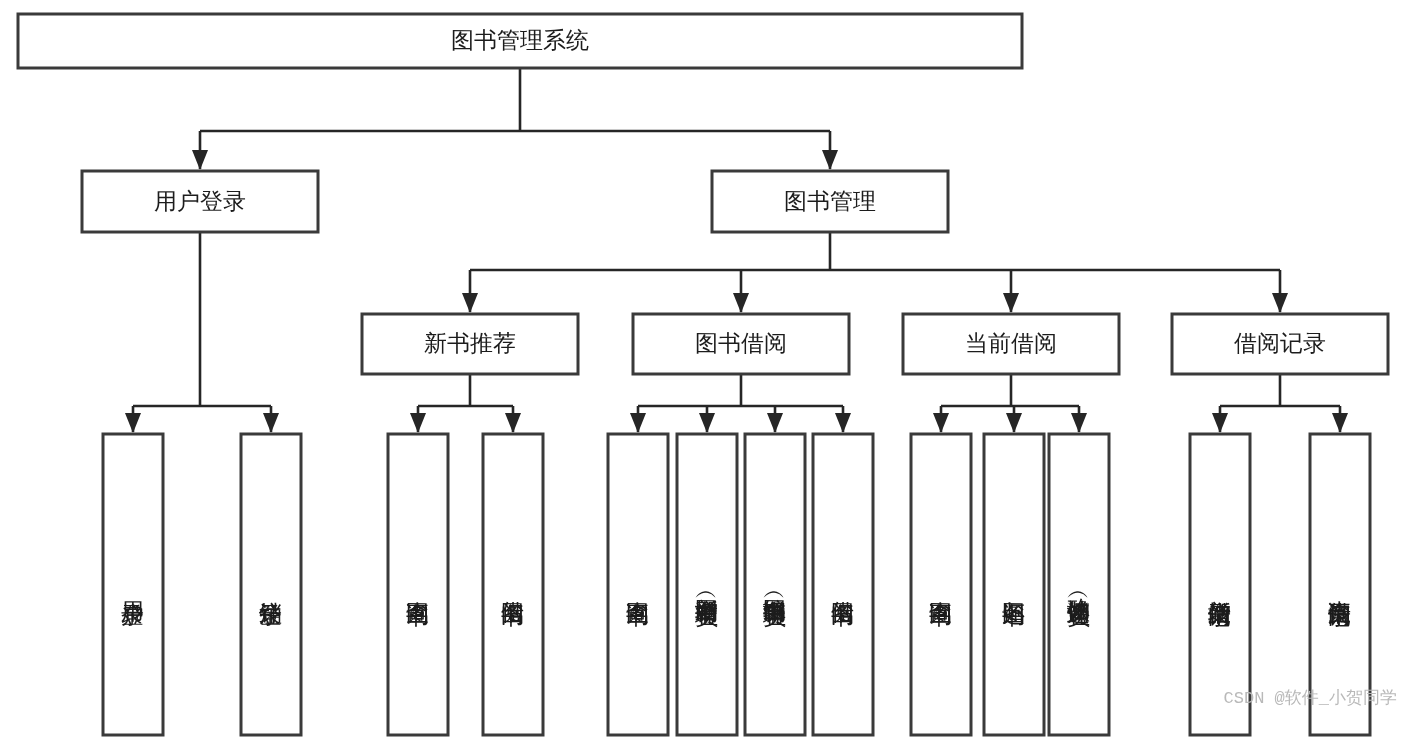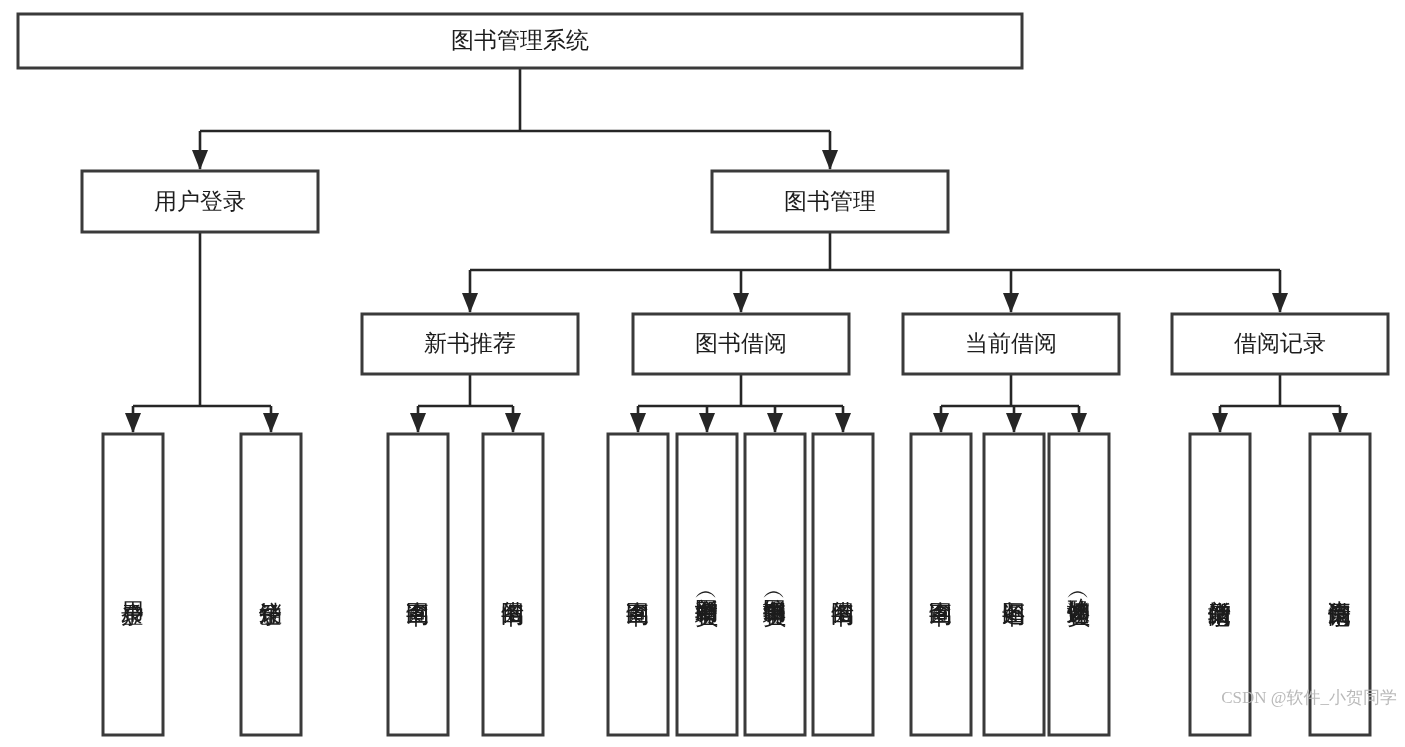--- a/index.html
+++ b/index.html
@@ -61,21 +61,21 @@
     line-height: 1.05;
     color: #1c1c1c;
     letter-spacing: 1px;
     white-space: nowrap;
     pointer-events: none;
   }
   .watermark {
     position: absolute;
     right: 8px;
     bottom: 4px;
-    font-family: Liberation Serif, serif;
+    font-family: Liberation Mono, monospace;
     font-size: 17px;
     color: #b9b9b9;
     white-space: nowrap;
   }
 </style>
 </head>
 <body>
 
 <div id="diagram-root">
 

